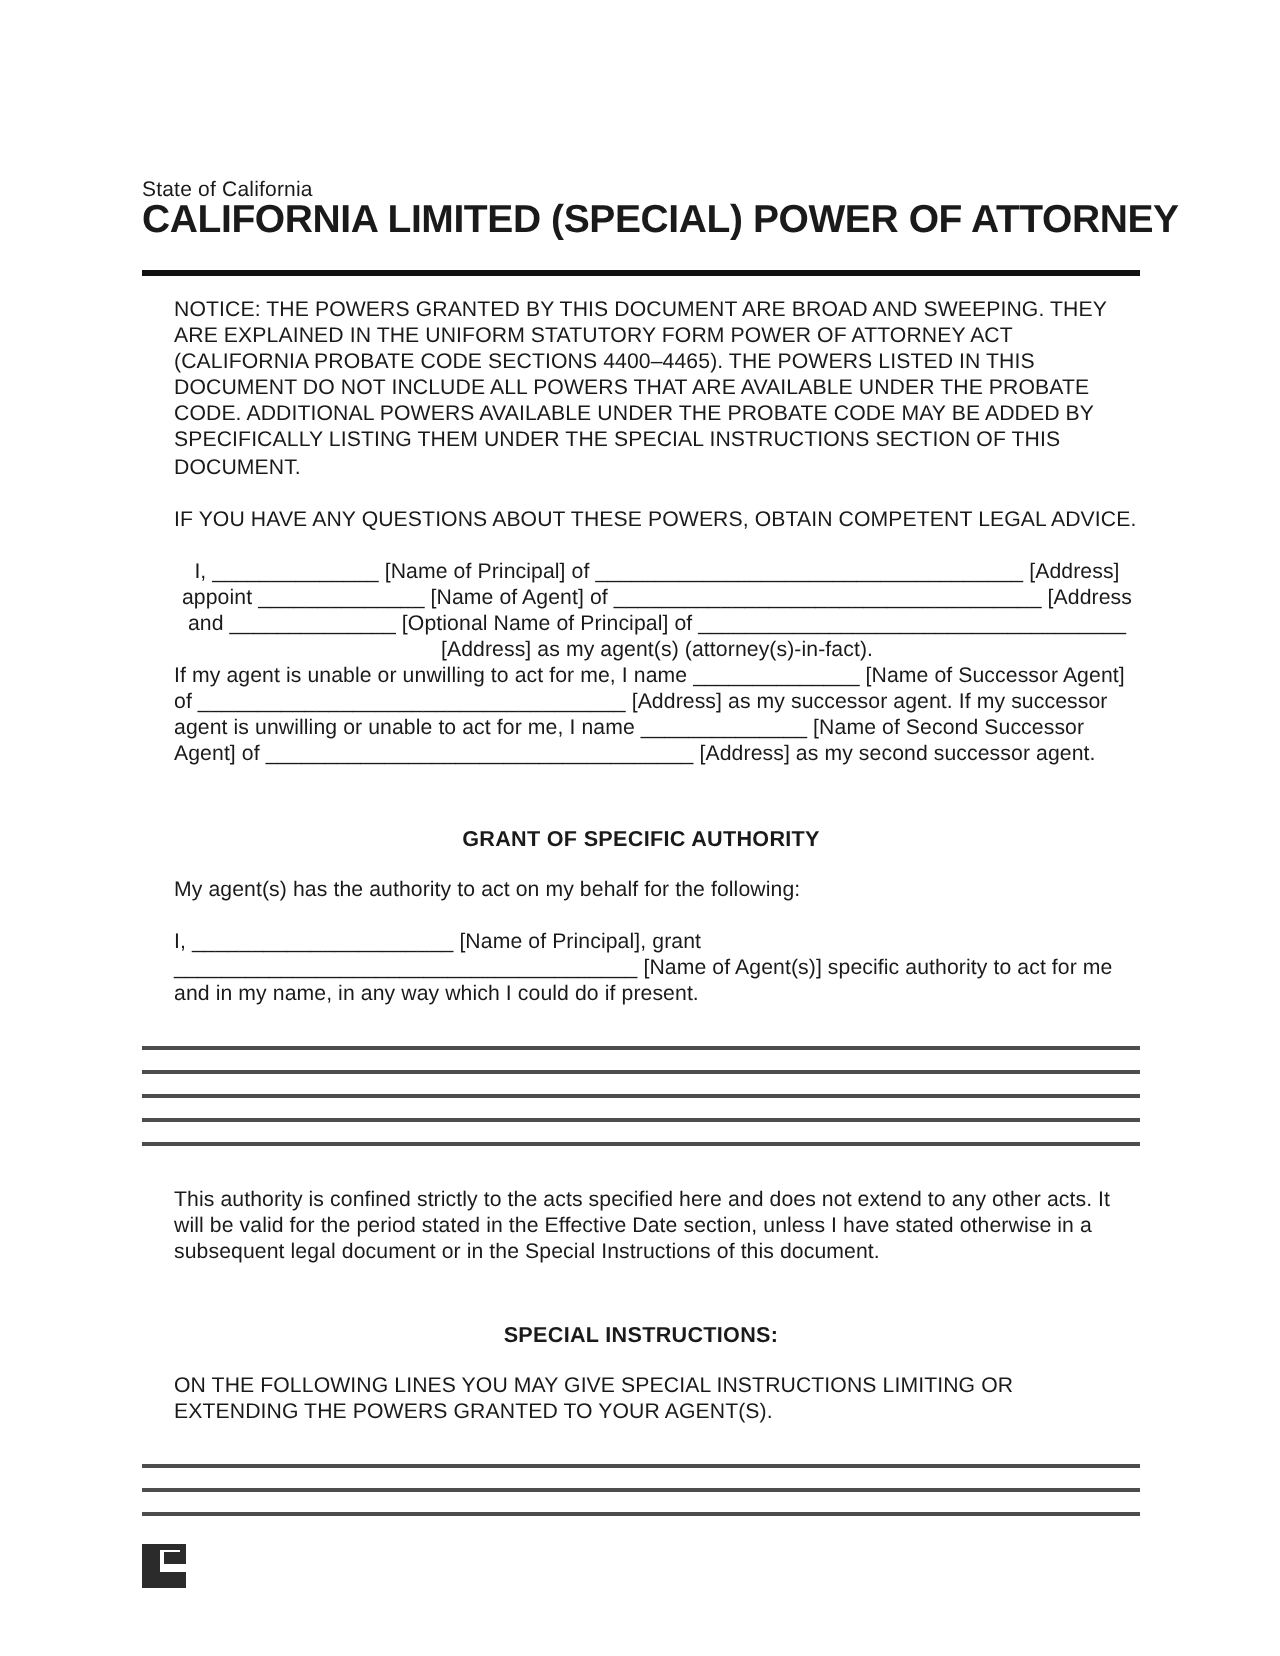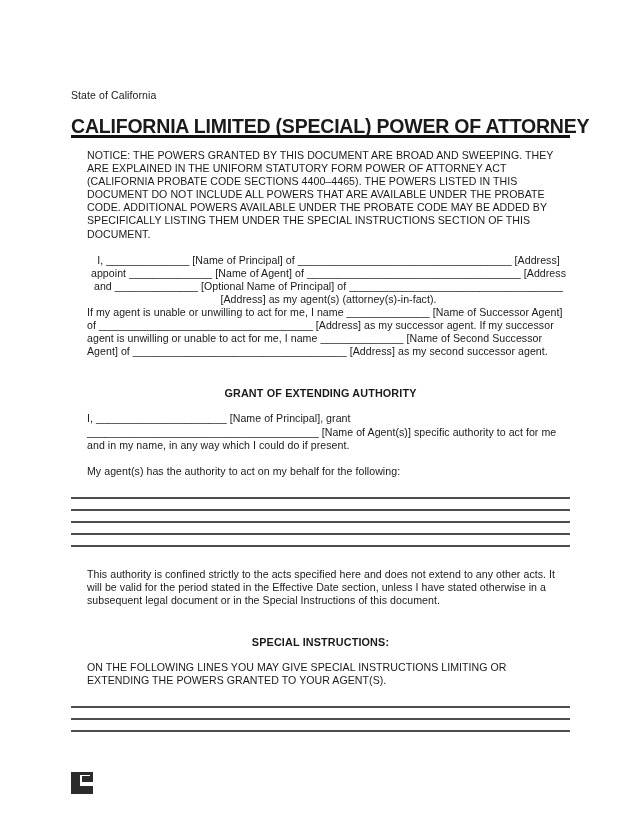--- a/index.html
+++ b/index.html
@@ -25,21 +25,21 @@
   .state-line {
     position: absolute;
     top: 89px;
     left: 0;
     font-size: 10.5px;
     line-height: 13px;
     letter-spacing: 0.1px;
   }
   .doc-title {
     position: absolute;
-    top: 115px;
+    top: 99px;
     left: 0;
     width: 499px;
     text-align: center;
     font-size: 19.5px;
     font-weight: bold;
     letter-spacing: -0.2px;
     white-space: nowrap;
   }
   .title-rule {
     position: absolute;
@@ -122,34 +122,35 @@
   <div class="state-line">State of California</div>
 
   <div class="doc-title">CALIFORNIA LIMITED (SPECIAL) POWER OF ATTORNEY</div>
 
   <div class="title-rule"></div>
 
   <div class="body-block">
 
     <p>NOTICE: THE POWERS GRANTED BY THIS DOCUMENT ARE BROAD AND SWEEPING. THEY ARE EXPLAINED IN THE UNIFORM STATUTORY FORM POWER OF ATTORNEY ACT (CALIFORNIA PROBATE CODE SECTIONS 4400–4465). THE POWERS LISTED IN THIS DOCUMENT DO NOT INCLUDE ALL POWERS THAT ARE AVAILABLE UNDER THE PROBATE CODE. ADDITIONAL POWERS AVAILABLE UNDER THE PROBATE CODE MAY BE ADDED BY SPECIFICALLY LISTING THEM UNDER THE SPECIAL INSTRUCTIONS SECTION OF THIS DOCUMENT.</p>
 
+    <p>IF YOU HAVE ANY QUESTIONS ABOUT THESE POWERS, OBTAIN COMPETENT LEGAL ADVICE.</p>
 
 
 
     <p class="tight">I, ______________ [Name of Principal] of ____________________________________ [Address] appoint ______________ [Name of Agent] of ____________________________________ [Address and ______________ [Optional Name of Principal] of ____________________________________ [Address] as my agent(s) (attorney(s)-in-fact).</p>
 
     <p>If my agent is unable or unwilling to act for me, I name ______________ [Name of Successor Agent] of ____________________________________ [Address] as my successor agent. If my successor agent is unwilling or unable to act for me, I name ______________ [Name of Second Successor Agent] of ____________________________________ [Address] as my second successor agent.</p>
 
     <div class="spacer-16"></div>
 
-    <div class="section-head">GRANT OF EXTENDING AUTHORITY</div>
+    <div class="section-head">GRANT OF SPECIFIC AUTHORITY</div>
+
+    <p>My agent(s) has the authority to act on my behalf for the following:</p>
 
     <p>I, ______________________ [Name of Principal], grant _______________________________________ [Name of Agent(s)] specific authority to act for me and in my name, in any way which I could do if present.</p>
-
-    <p>My agent(s) has the authority to act on my behalf for the following:</p>
 
     <div class="spacer-6"></div>
 
     <div class="blank-lines">
       <div class="rule-line"></div>
       <div class="rule-line"></div>
       <div class="rule-line"></div>
       <div class="rule-line"></div>
       <div class="rule-line"></div>
     </div>

